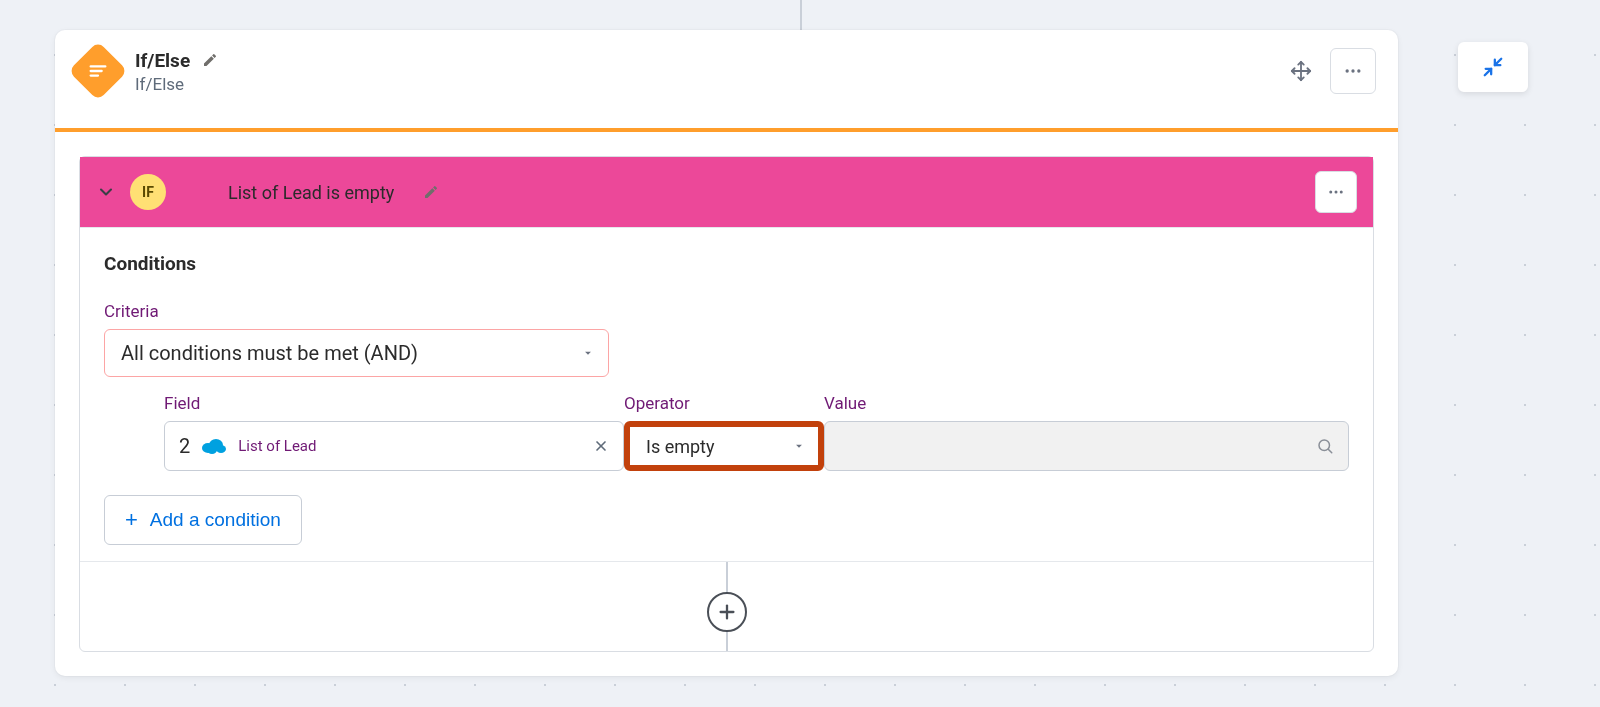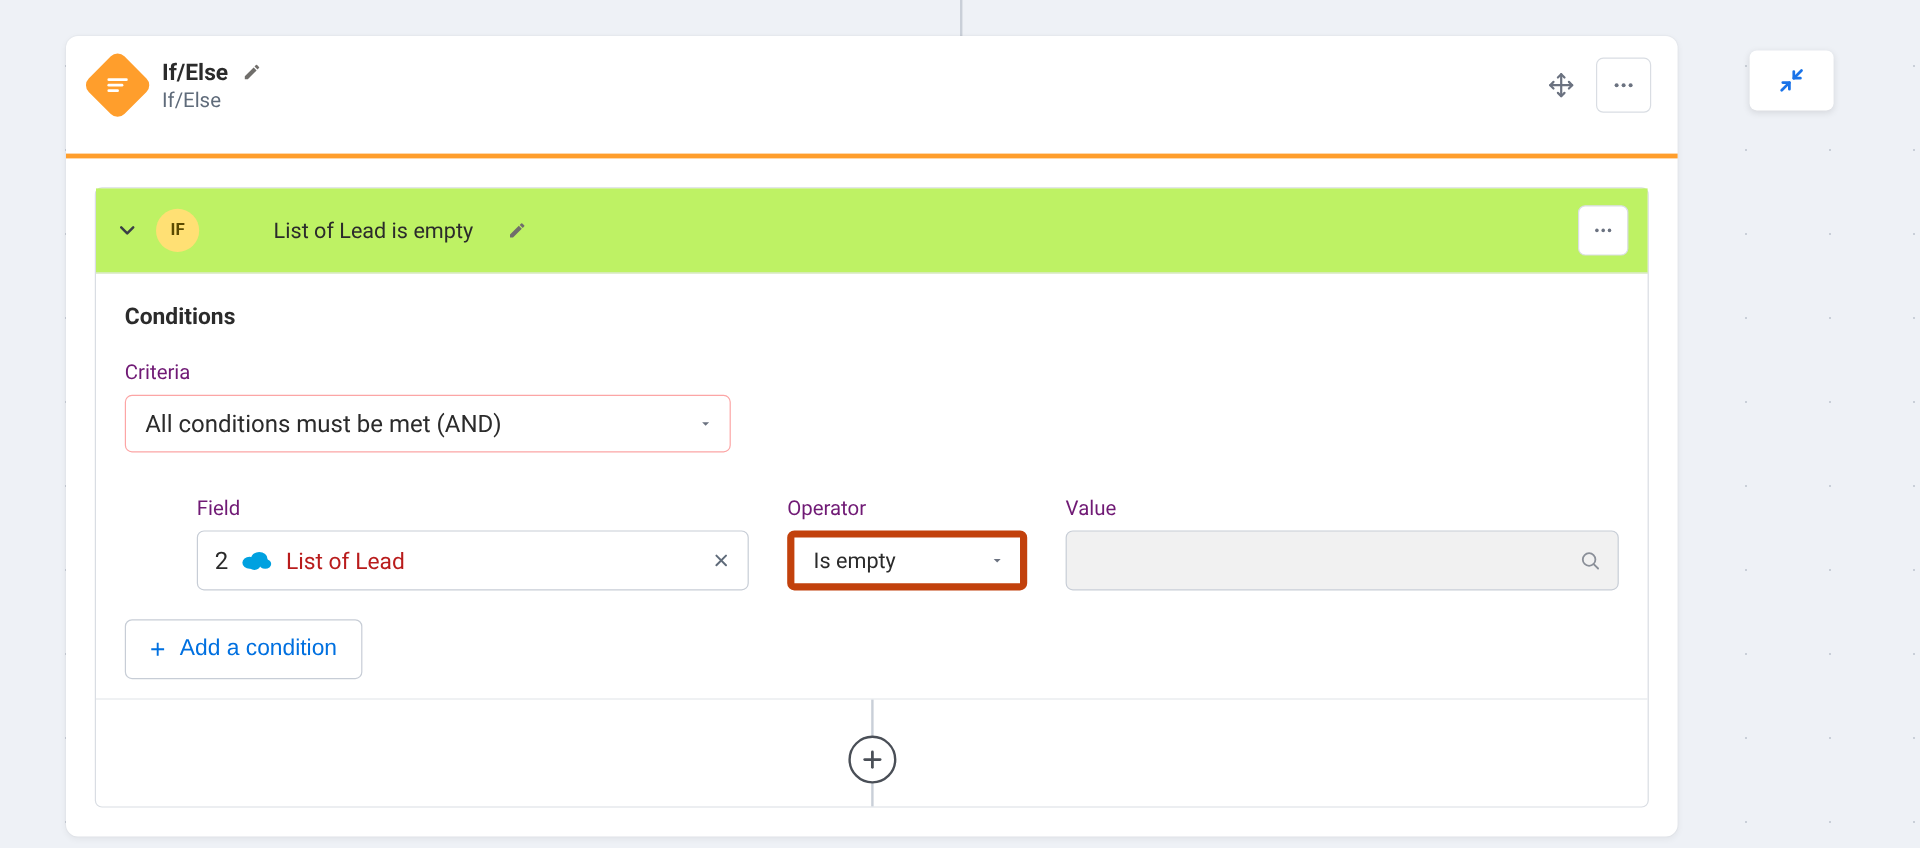--- a/index.html
+++ b/index.html
@@ -23,43 +23,43 @@
   .pencil { color: #706e6b; cursor: pointer; }
   .header-actions { display: flex; align-items: center; gap: 14px; }
   .icon-btn { width: 46px; height: 46px; border: 1px solid #d9dde3; border-radius: 6px; background: #fff; display: flex; align-items: center; justify-content: center; cursor: pointer; }
   .plain-icon { width: 30px; height: 30px; display: flex; align-items: center; justify-content: center; color: #6b7280; cursor: grab; }
 
   .orange-bar { height: 4px; background: #ff9e2c; width: 100%; }
 
   .body-pad { padding: 24px; }
 
   .cond-card { border: 1px solid #d9dde3; border-radius: 6px; overflow: visible; }
-  .cond-header { display: flex; align-items: center; padding: 14px 16px; background: #bef264; border-bottom: 1px solid #e5e8ec; gap: 14px; }
+  .cond-header { display: flex; align-items: center; padding: 14px 16px; background: #ec4899; border-bottom: 1px solid #e5e8ec; gap: 14px; }
   .chev { color: #3a3f46; cursor: pointer; }
   .if-badge { width: 36px; height: 36px; border-radius: 50%; background: #ffe074; color: #5a4a00; font-weight: 700; font-size: 14px; display: flex; align-items: center; justify-content: center; }
   .cond-title { font-size: 18px; color: #2b2b2b; flex: 1; display: flex; align-items: center; gap: 29px; margin-left: 48px; }
 
   .cond-body { padding: 24px 24px 16px 24px; }
   .section-title { font-size: 19px; font-weight: 700; color: #2b2b2b; margin-bottom: 26px; }
   .label { font-size: 17px; color: #701a75; margin-bottom: 8px; display: block; }
 
   .select-wrap { position: relative; display: inline-block; }
   .select { width: 505px; height: 48px; border: 1px solid #fca5a5; border-radius: 6px; background: #fff; padding: 0 46px 0 16px; font-size: 20px; color: #2b2b2b; cursor: pointer; display: flex; align-items: center; }
   .select-caret { position: absolute; right: 14px; top: 50%; transform: translateY(-50%); pointer-events: none; color: #6b7280; }
 
-  .row { display: flex; gap: 32px; margin-top: 37px; padding-left: 60px; }
+  .row { display: flex; gap: 0; margin-top: 16px; padding-left: 60px; }
   .col { display: flex; flex-direction: column; }
   .col-field { width: 460px; }
   .col-op { width: 200px; }
   .col-val { flex: 1; }
 
   .field-input { height: 50px; border: 1px solid #c7cdd6; border-radius: 6px; background: #fff; display: flex; align-items: center; padding: 0 10px 0 14px; gap: 10px; }
   .field-num { font-size: 20px; color: #2b2b2b; }
   .sf-cloud { width: 28px; height: 20px; position: relative; }
-  .field-text { font-size: 19px; color: #b91c1c; flex: 1; }
+  .field-text { font-size: 15px; color: #701a75; flex: 1; }
   .clear-x { color: #5f6b7a; cursor: pointer; padding: 4px; }
 
   .op-select { width: 200px; height: 50px; border: 6px solid #c2410c; border-radius: 6px; background: #fff; padding: 0 40px 0 16px; font-size: 18px; color: #2b2b2b; cursor: pointer; display: flex; align-items: center; position: relative; }
 
   .val-input { height: 50px; border: 1px solid #c7cdd6; border-radius: 6px; background: #f1f1f1; display: flex; align-items: center; padding: 0 14px; justify-content: flex-end; color: #8a8f98; }
 
   .add-btn { margin-top: 24px; height: 50px; border: 1px solid #c7cdd6; border-radius: 6px; background: #fff; display: inline-flex; align-items: center; gap: 12px; padding: 0 20px; color: #0070e0; font-size: 19px; cursor: pointer; }
   .add-plus { font-size: 22px; font-weight: 500; }
 
   

